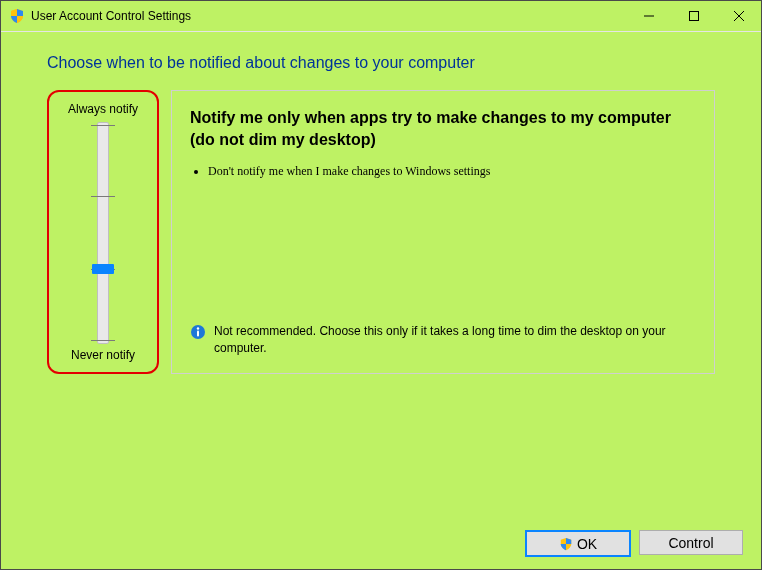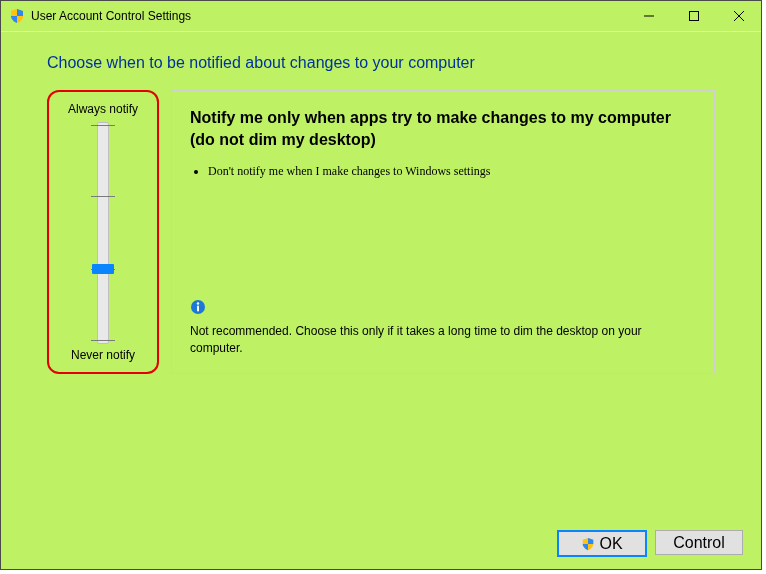--- a/index.html
+++ b/index.html
@@ -138,21 +138,20 @@
     margin-bottom: 6px;
   }
   .info-note {
     position: absolute;
     left: 18px;
     right: 18px;
     bottom: 16px;
     display: flex;
     align-items: flex-start;
     gap: 8px;
-    flex-direction: column;
   }
   .info-note .info-icon {
     width: 16px;
     height: 16px;
     flex: 0 0 16px;
     margin-top: 1px;
   }
   .info-note .note-text {
     font-size: 12px;
     line-height: 1.4;
@@ -162,26 +161,26 @@
     bottom: 12px;
     right: 18px;
     display: flex;
     gap: 8px;
   }
   .btn {
     min-width: 86px;
     height: 23px;
     border: 1px solid #adadad;
     background: #e1e1e1;
-    font-size: 16px;
+    font-size: 14px;
     display: flex;
     align-items: center;
     justify-content: center;
     gap: 4px;
-    padding: 0 0;
+    padding: 0 8px;
     cursor: pointer;
   }
   .btn.primary {
     border: 2px solid #0a84ff;
     background: #e1e1e1;
   }
   svg { display: block; }
 </style>
 </head>
 <body>

